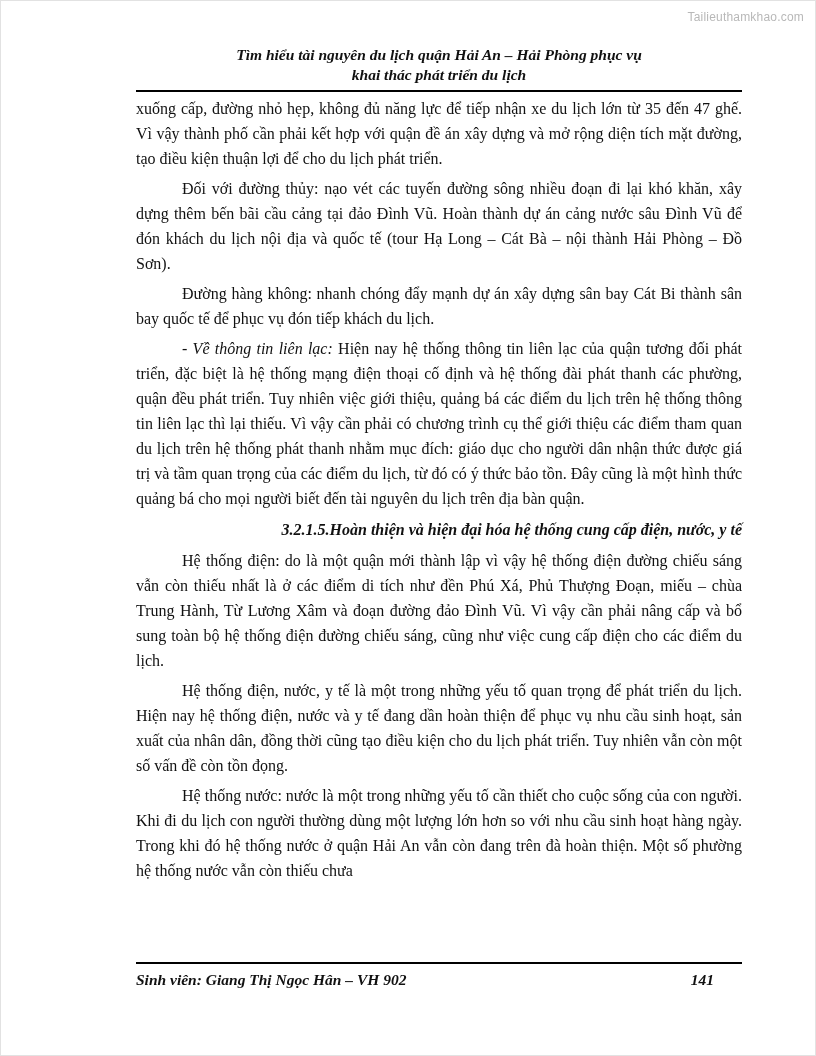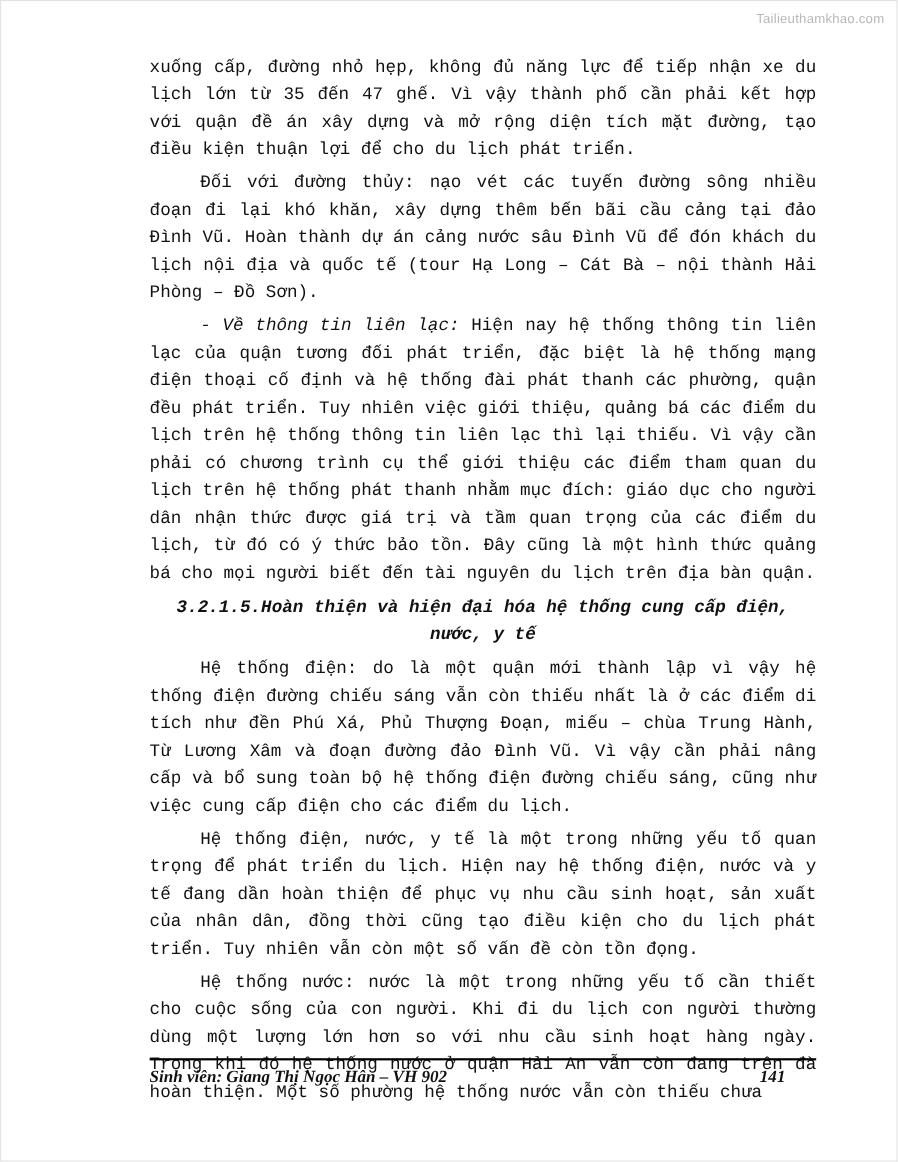--- a/index.html
+++ b/index.html
@@ -30,50 +30,55 @@
     font-weight: 700; font-style: italic;
     font-size: 15.5px; line-height: 20px;
     padding-bottom: 5px;
     border-bottom: 2px solid #000000;
   }
   .body-text {
     padding-top: 4px;
     font-size: 16px; line-height: 25px;
     text-align: justify;
   }
-  .para { margin: 0 0 5px 0; font-family: Liberation Mono, monospace; }
+  .para { margin: 0 0 5px 0; }
   .indent { text-indent: 46px; }
   .heading {
     font-weight: 700; font-style: italic;
     margin: 6px 0 6px 0;
-    text-align: center;
+    text-align: right;
     text-indent: 0;
   }
   .footer {
     position: absolute; left: 135px; top: 961px; width: 606px;
     border-top: 2px solid #000000;
     padding-top: 7px;
     display: flex; justify-content: space-between; align-items: flex-start;
     font-weight: 700; font-style: italic; font-size: 15.5px;
   }
   .footer .pagenum { padding-right: 28px; }
 </style>
 </head>
 <body>
 
 <div class="page">
 
   <div class="watermark">Tailieuthamkhao.com</div>
 
   <div class="content">
 
+    <div class="doc-header">
+      <div>Tìm hiểu tài nguyên du lịch quận Hải An – Hải Phòng phục vụ</div>
+      <div>khai thác phát triển du lịch</div>
+    </div>
 
     <div class="body-text">
       <p class="para">xuống cấp, đường nhỏ hẹp, không đủ năng lực để tiếp nhận xe du lịch lớn từ 35 đến 47 ghế. Vì vậy thành phố cần phải kết hợp với quận đề án xây dựng và mở rộng diện tích mặt đường, tạo điều kiện thuận lợi để cho du lịch phát triển.</p>
       <p class="para indent">Đối với đường thủy: nạo vét các tuyến đường sông nhiều đoạn đi lại khó khăn, xây dựng thêm bến bãi cầu cảng tại đảo Đình Vũ. Hoàn thành dự án cảng nước sâu Đình Vũ để đón khách du lịch nội địa và quốc tế (tour Hạ Long – Cát Bà – nội thành Hải Phòng – Đồ Sơn).</p>
+      <p class="para indent">Đường hàng không: nhanh chóng đẩy mạnh dự án xây dựng sân bay Cát Bi thành sân bay quốc tế để phục vụ đón tiếp khách du lịch.</p>
       <p class="para indent"><i>- Về thông tin liên lạc: </i><span>Hiện nay hệ thống thông tin liên lạc của quận tương đối phát triển, đặc biệt là hệ thống mạng điện thoại cố định và hệ thống đài phát thanh các phường, quận đều phát triển. Tuy nhiên việc giới thiệu, quảng bá các điểm du lịch trên hệ thống thông tin liên lạc thì lại thiếu. Vì vậy cần phải có chương trình cụ thể giới thiệu các điểm tham quan du lịch trên hệ thống phát thanh nhằm mục đích: giáo dục cho người dân nhận thức được giá trị và tầm quan trọng của các điểm du lịch, từ đó có ý thức bảo tồn. Đây cũng là một hình thức quảng bá cho mọi người biết đến tài nguyên du lịch trên địa bàn quận.</span></p>
       <p class="para heading">3.2.1.5.Hoàn thiện và hiện đại hóa hệ thống cung cấp điện, nước, y tế</p>
       <p class="para indent">Hệ thống điện: do là một quận mới thành lập vì vậy hệ thống điện đường chiếu sáng vẫn còn thiếu nhất là ở các điểm di tích như đền Phú Xá, Phủ Thượng Đoạn, miếu – chùa Trung Hành, Từ Lương Xâm và đoạn đường đảo Đình Vũ. Vì vậy cần phải nâng cấp và bổ sung toàn bộ hệ thống điện đường chiếu sáng, cũng như việc cung cấp điện cho các điểm du lịch.</p>
       <p class="para indent">Hệ thống điện, nước, y tế là một trong những yếu tố quan trọng để phát triển du lịch. Hiện nay hệ thống điện, nước và y tế đang dần hoàn thiện để phục vụ nhu cầu sinh hoạt, sản xuất của nhân dân, đồng thời cũng tạo điều kiện cho du lịch phát triển. Tuy nhiên vẫn còn một số vấn đề còn tồn đọng.</p>
       <p class="para indent">Hệ thống nước: nước là một trong những yếu tố cần thiết cho cuộc sống của con người. Khi đi du lịch con người thường dùng một lượng lớn hơn so với nhu cầu sinh hoạt hàng ngày. Trong khi đó hệ thống nước ở quận Hải An vẫn còn đang trên đà hoàn thiện. Một số phường hệ thống nước vẫn còn thiếu chưa</p>
     </div>
 
   </div>
 
   <div class="footer">

